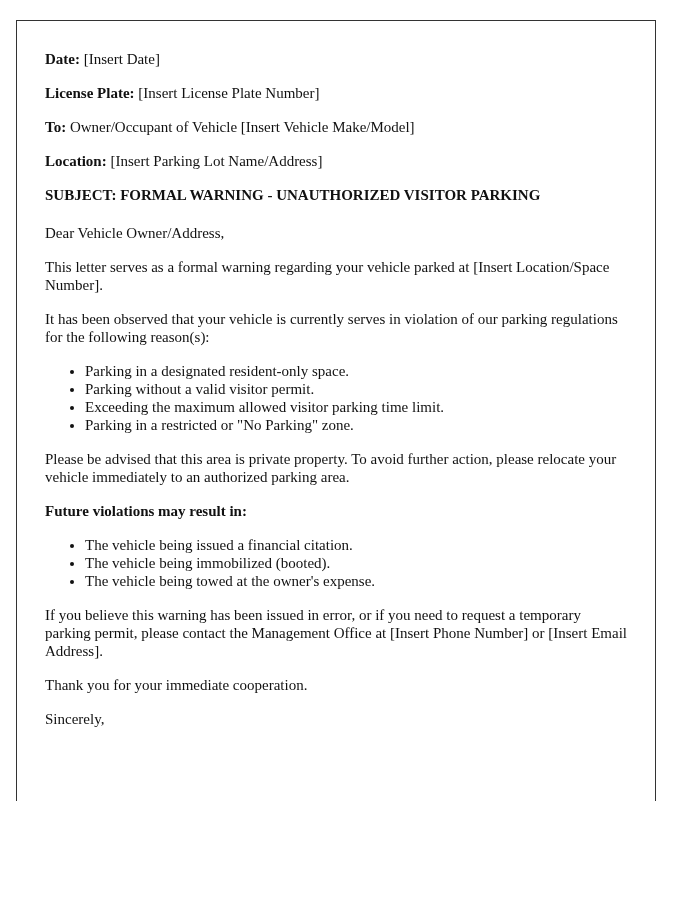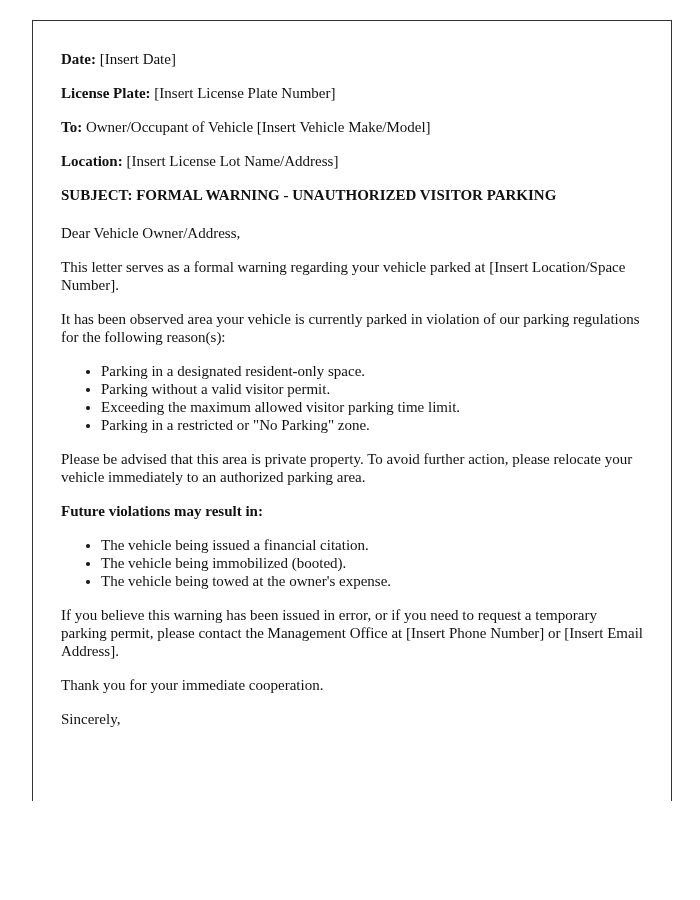--- a/index.html
+++ b/index.html
@@ -12,21 +12,21 @@
       height: 900px;
       position: relative;
       overflow: hidden;
       font-family: "Liberation Serif", "DejaVu Serif", serif;
       color: #111111;
       font-size: 15px;
       line-height: 18px;
     }
     .letter {
       position: absolute;
-      left: 32px;
+      left: 16px;
       top: 20px;
       width: 640px;
       height: 781px;
       border-top: 1.5px solid #333333;
       border-left: 1.5px solid #333333;
       border-right: 1.5px solid #333333;
       box-sizing: border-box;
       padding: 29px 28px 0 28px;
       overflow: hidden;
     }
@@ -67,30 +67,30 @@
     <span>[Insert License Plate Number]</span>
   </p>
 
   <p>
     <span class="bold-label">To:</span>
     <span>Owner/Occupant of Vehicle [Insert Vehicle Make/Model]</span>
   </p>
 
   <p>
     <span class="bold-label">Location:</span>
-    <span>[Insert License Lot Name/Address]</span>
+    <span>[Insert Parking Lot Name/Address]</span>
   </p>
 
   <p class="subject">SUBJECT: FORMAL WARNING - UNAUTHORIZED VISITOR PARKING</p>
 
   <p>Dear Vehicle Owner/Address,</p>
 
   <p>This letter serves as a formal warning regarding your vehicle parked at [Insert Location/Space Number].</p>
 
-  <p>It has been observed area your vehicle is currently parked in violation of our parking regulations for the following reason(s):</p>
+  <p>It has been observed that your vehicle is currently serves in violation of our parking regulations for the following reason(s):</p>
 
   <ul>
     <li>Parking in a designated resident-only space.</li>
     <li>Parking without a valid visitor permit.</li>
     <li>Exceeding the maximum allowed visitor parking time limit.</li>
     <li>Parking in a restricted or "No Parking" zone.</li>
   </ul>
 
   <p>Please be advised that this area is private property. To avoid further action, please relocate your vehicle immediately to an authorized parking area.</p>
 

